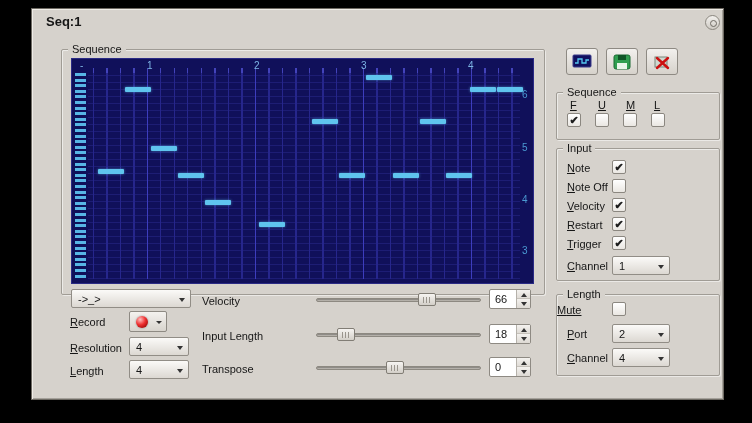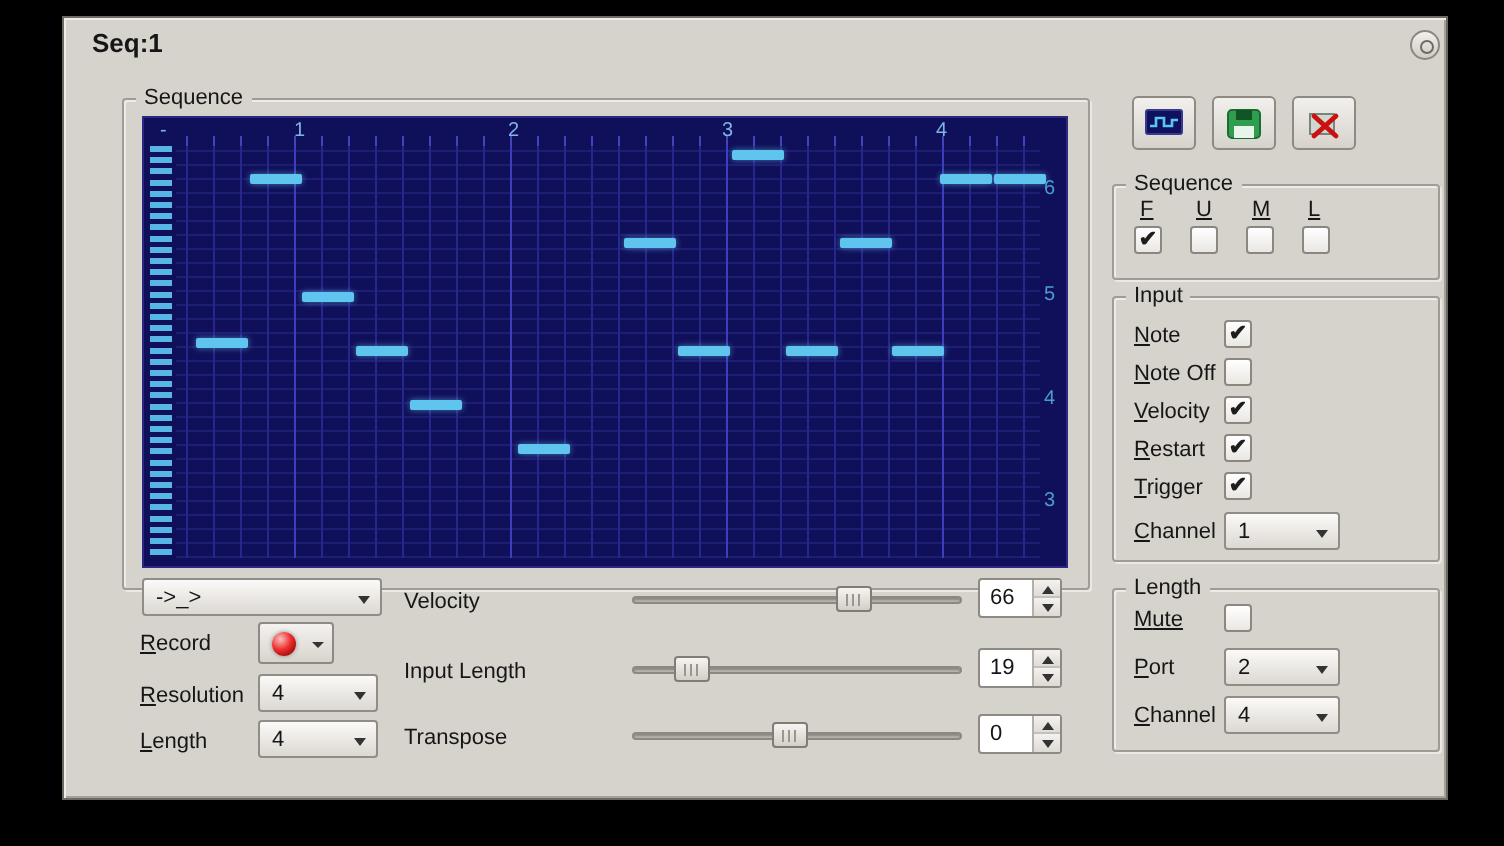--- a/index.html
+++ b/index.html
@@ -174,21 +174,21 @@
           </div>
       </div>
     </div>
 
     <span class="lbl" style="left:170px; top:320px;">Input Length</span>
     <div class="slider" style="left:284px; top:318px;">
       <div class="groove"></div>
       <div class="handle" style="left: calc(18% - 9px);"></div>
     </div>
     <div class="spin" style="left:457px; top:315px;">
-      <span class="spin-val">19</span>
+      <span class="spin-val">18</span>
       <div class="spin-btns">
         <div class="spin-up">
             <i class="tri-up"></i>
           </div>
         <div class="spin-down">
             <i class="tri-down"></i>
           </div>
       </div>
     </div>
 
@@ -273,21 +273,21 @@
         </div>
       <span class="lbl" style="left:10px; top:110px;"><u>C</u>hannel</span>
       <div class="combo" style="left:55px; top:107px; width:58px;">
         <span class="combo-text">1</span>
         <i class="tri-down"></i>
       </div>
     </div>
 
     <div class="group" style="left:524px; top:285px; width:162px; height:80px;">
       <span class="group-label">Length</span>
-      <span class="lbl" style="left:10px; top:8px;text-decoration:underline;"><u>M</u>ute</span>
+      <span class="lbl" style="left:0; top:8px;text-decoration:underline;"><u>M</u>ute</span>
       <div class="checkbox" style="left:55px; top:7px;">
           <span class="checkmark"></span>
         </div>
       <span class="lbl" style="left:10px; top:32px;"><u>P</u>ort</span>
       <div class="combo" style="left:55px; top:29px; width:58px;">
         <span class="combo-text">2</span>
         <i class="tri-down"></i>
       </div>
       <span class="lbl" style="left:10px; top:56px;"><u>C</u>hannel</span>
       <div class="combo" style="left:55px; top:53px; width:58px;">

